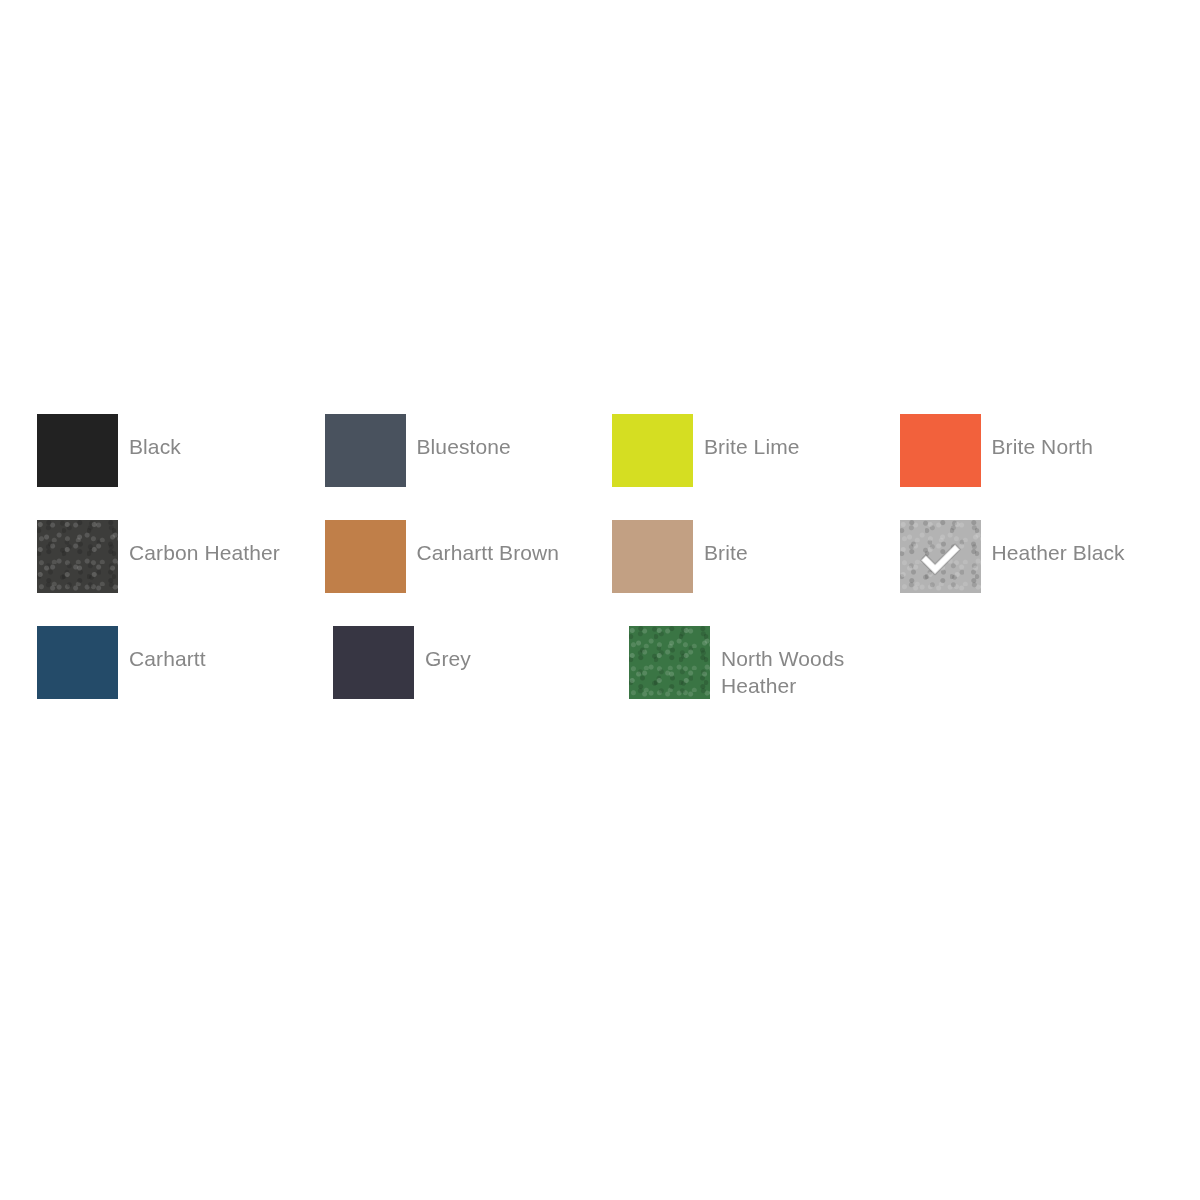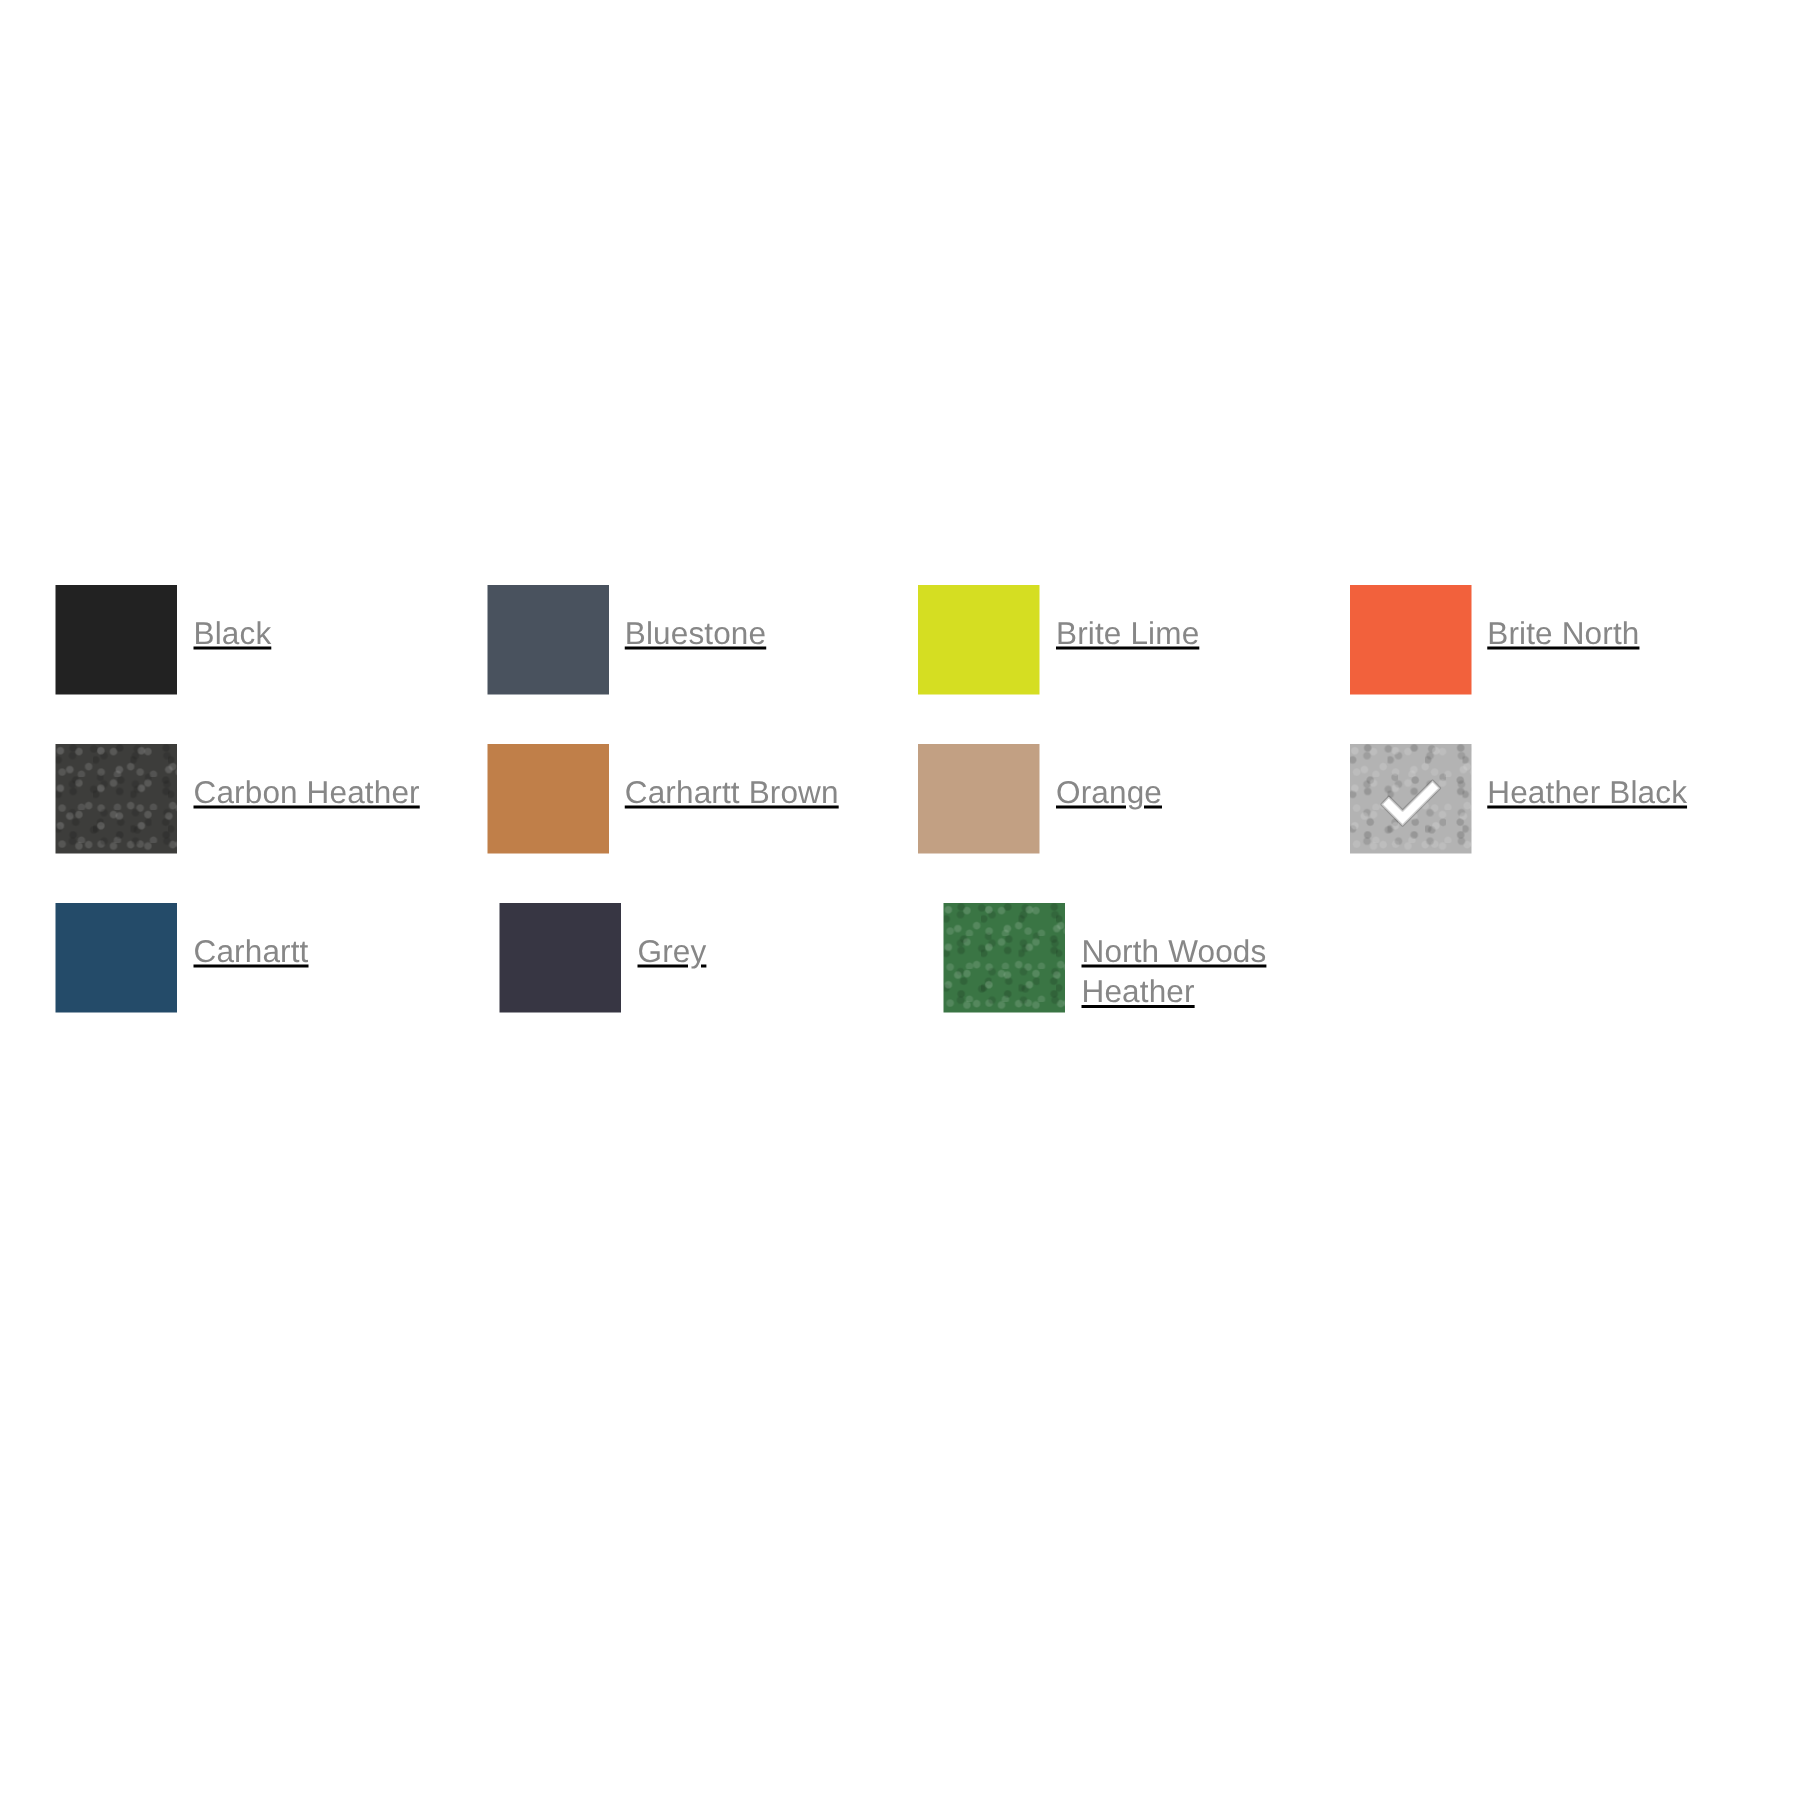--- a/index.html
+++ b/index.html
@@ -9,23 +9,22 @@
     width: 1200px;
     height: 1200px;
     background: #ffffff;
     font-family: "Liberation Sans", sans-serif;
     overflow: hidden;
   }
 
   #swatch-grid {
     position: absolute;
     left: 37px;
-    top: 390px;
+    top: 414px;
     width: 1150px;
-    text-decoration: underline;
   }
 
   .swatch-row {
     display: flex;
     flex-direction: row;
     height: 106px;
   }
 
   .swatch-option {
     width: 296px;
@@ -117,21 +116,21 @@
       <div class="swatch-option">
         <div class="swatch-chip heather" style="background-color: rgb(61, 61, 59);"></div>
         <div class="swatch-label">Carbon Heather</div>
       </div>
       <div class="swatch-option">
         <div class="swatch-chip" style="background-color: rgb(192, 127, 73);"></div>
         <div class="swatch-label">Carhartt Brown</div>
       </div>
       <div class="swatch-option">
         <div class="swatch-chip" style="background-color: rgb(194, 160, 131);"></div>
-        <div class="swatch-label">Orange</div>
+        <div class="swatch-label">Brite</div>
       </div>
       <div class="swatch-option">
         <div class="swatch-chip heather" style="background-color: rgb(179, 179, 179);">
           <svg class="check-mark" viewBox="0 0 24 24">
             <path d="M20.2 5.1 L9.3 16.0 L4.3 11.0 L1.6 13.8 L9.3 21.5 L22.9 7.9 Z" fill="#ffffff" stroke="rgba(0,0,0,0.18)" stroke-width="0.9" stroke-linejoin="round"></path>
           </svg>
         </div>
         <div class="swatch-label">Heather Black</div>
       </div>
     </div>

